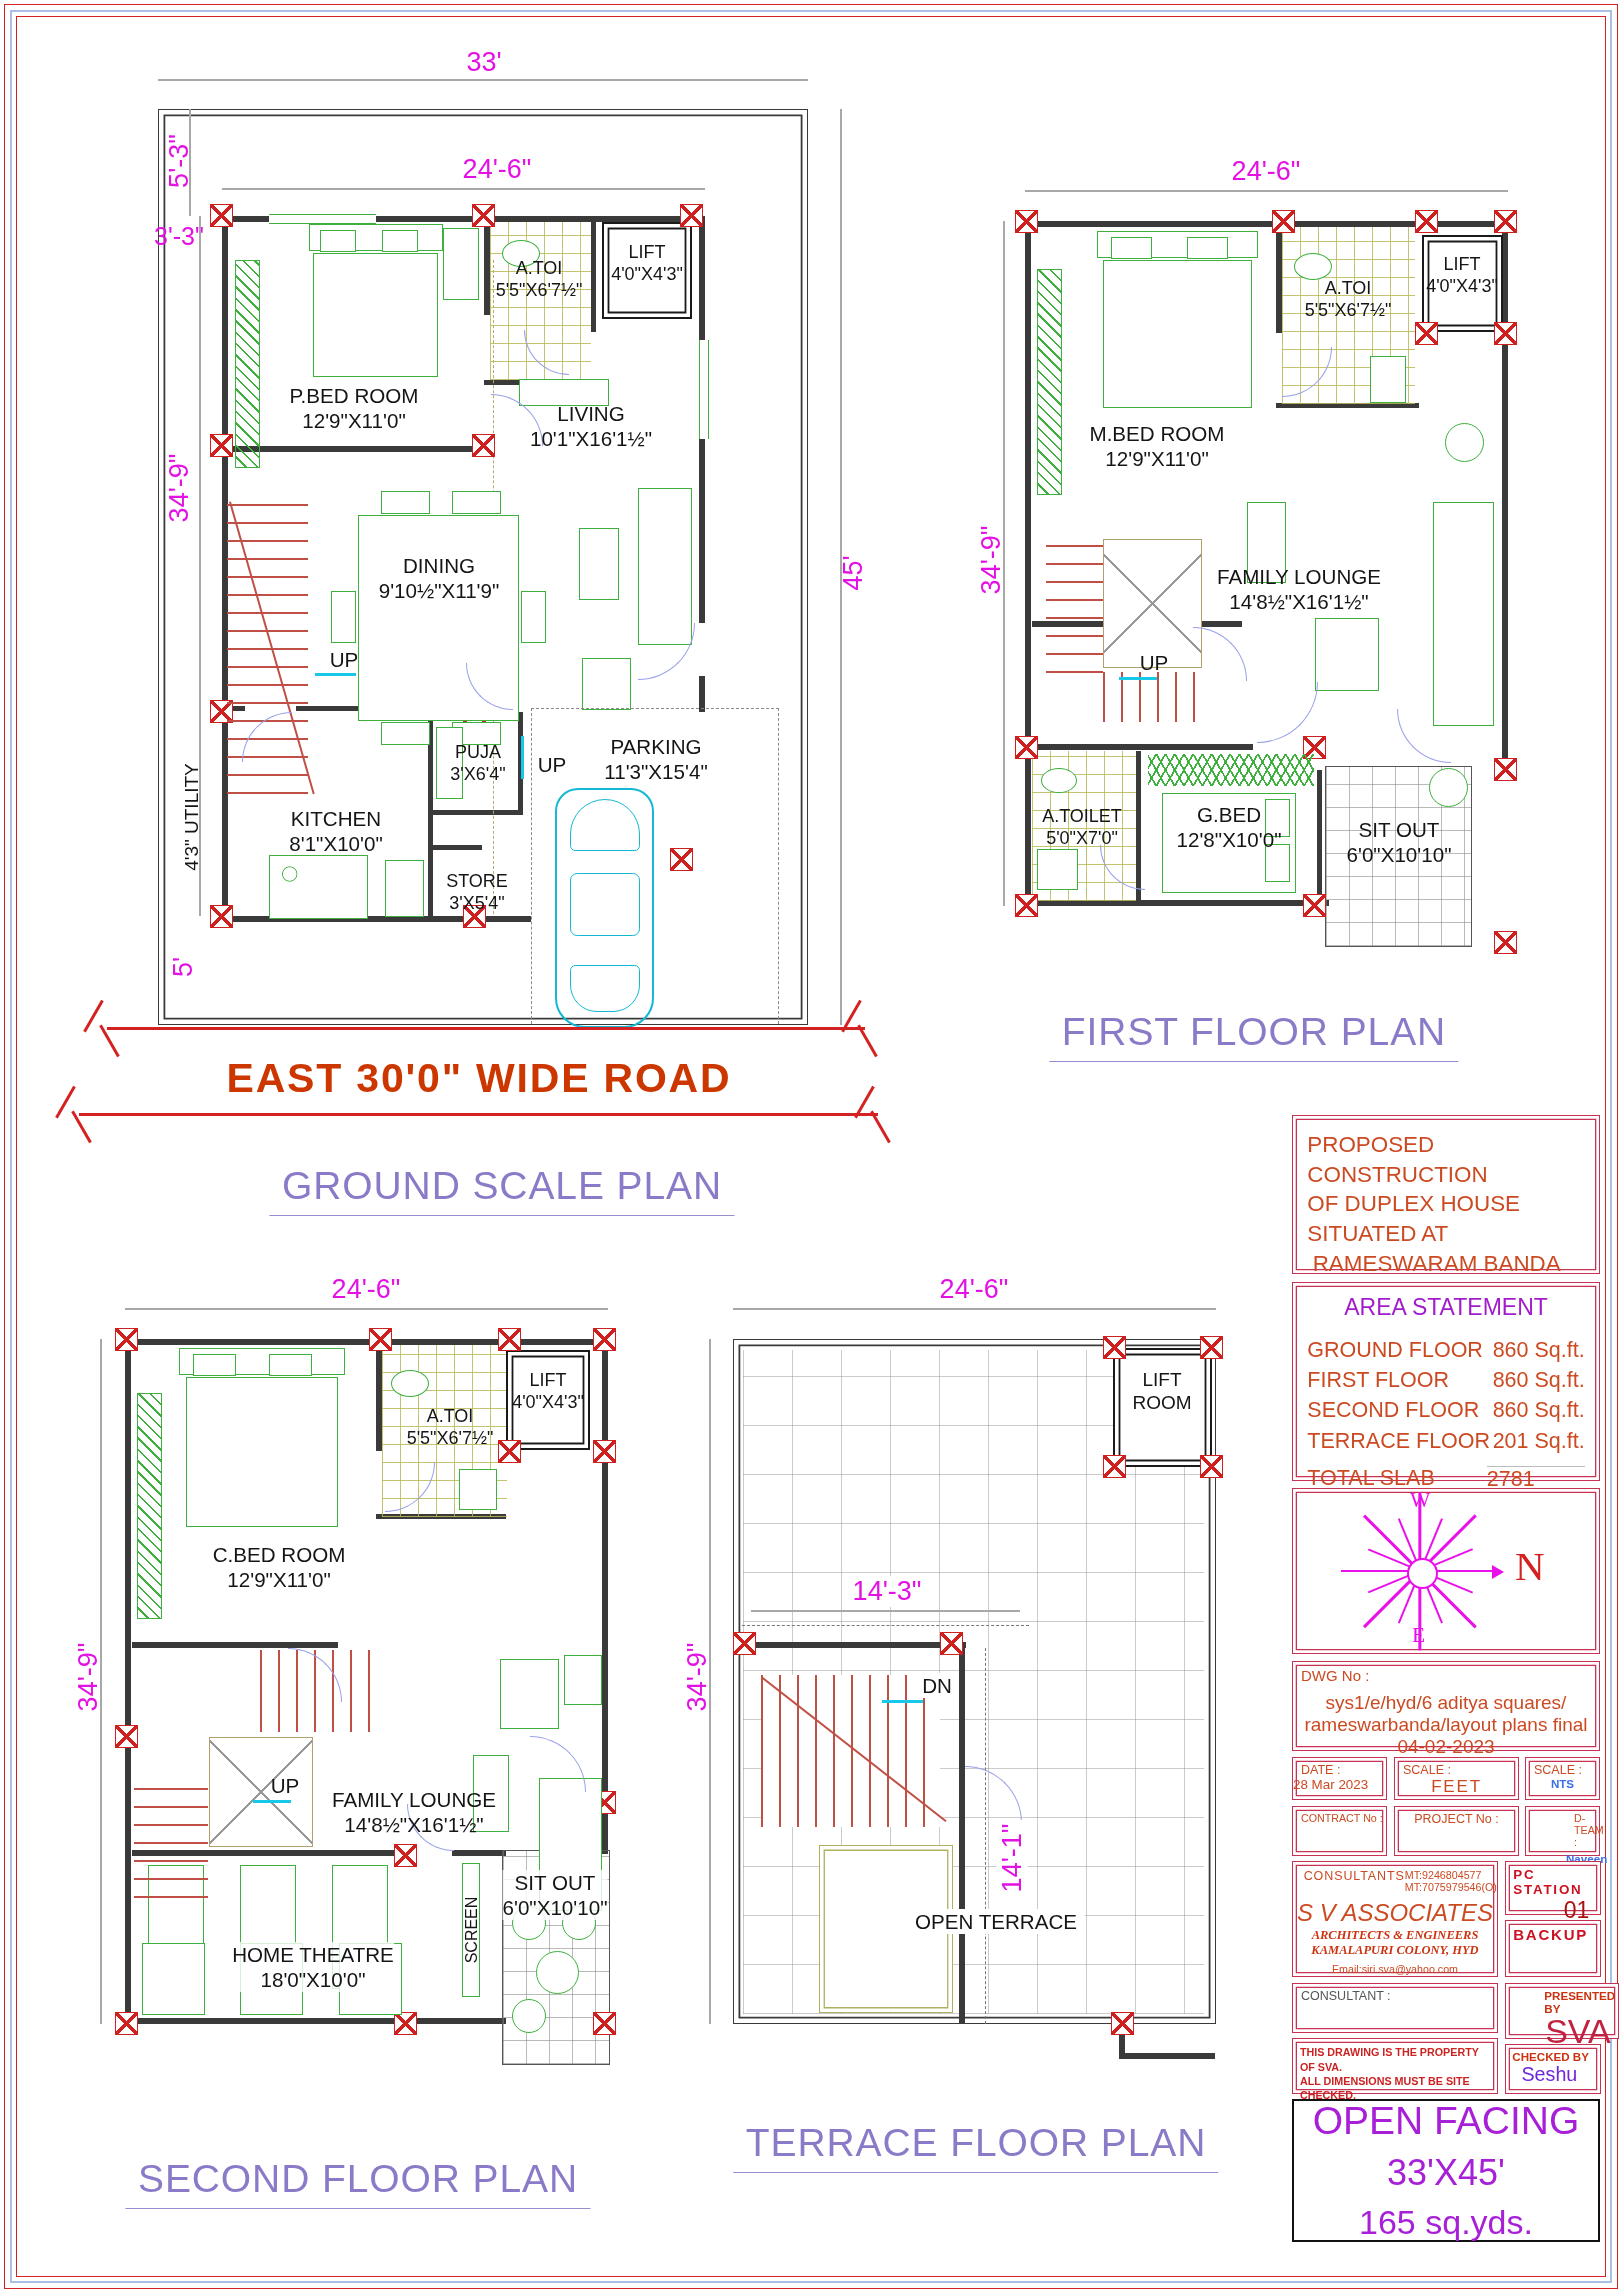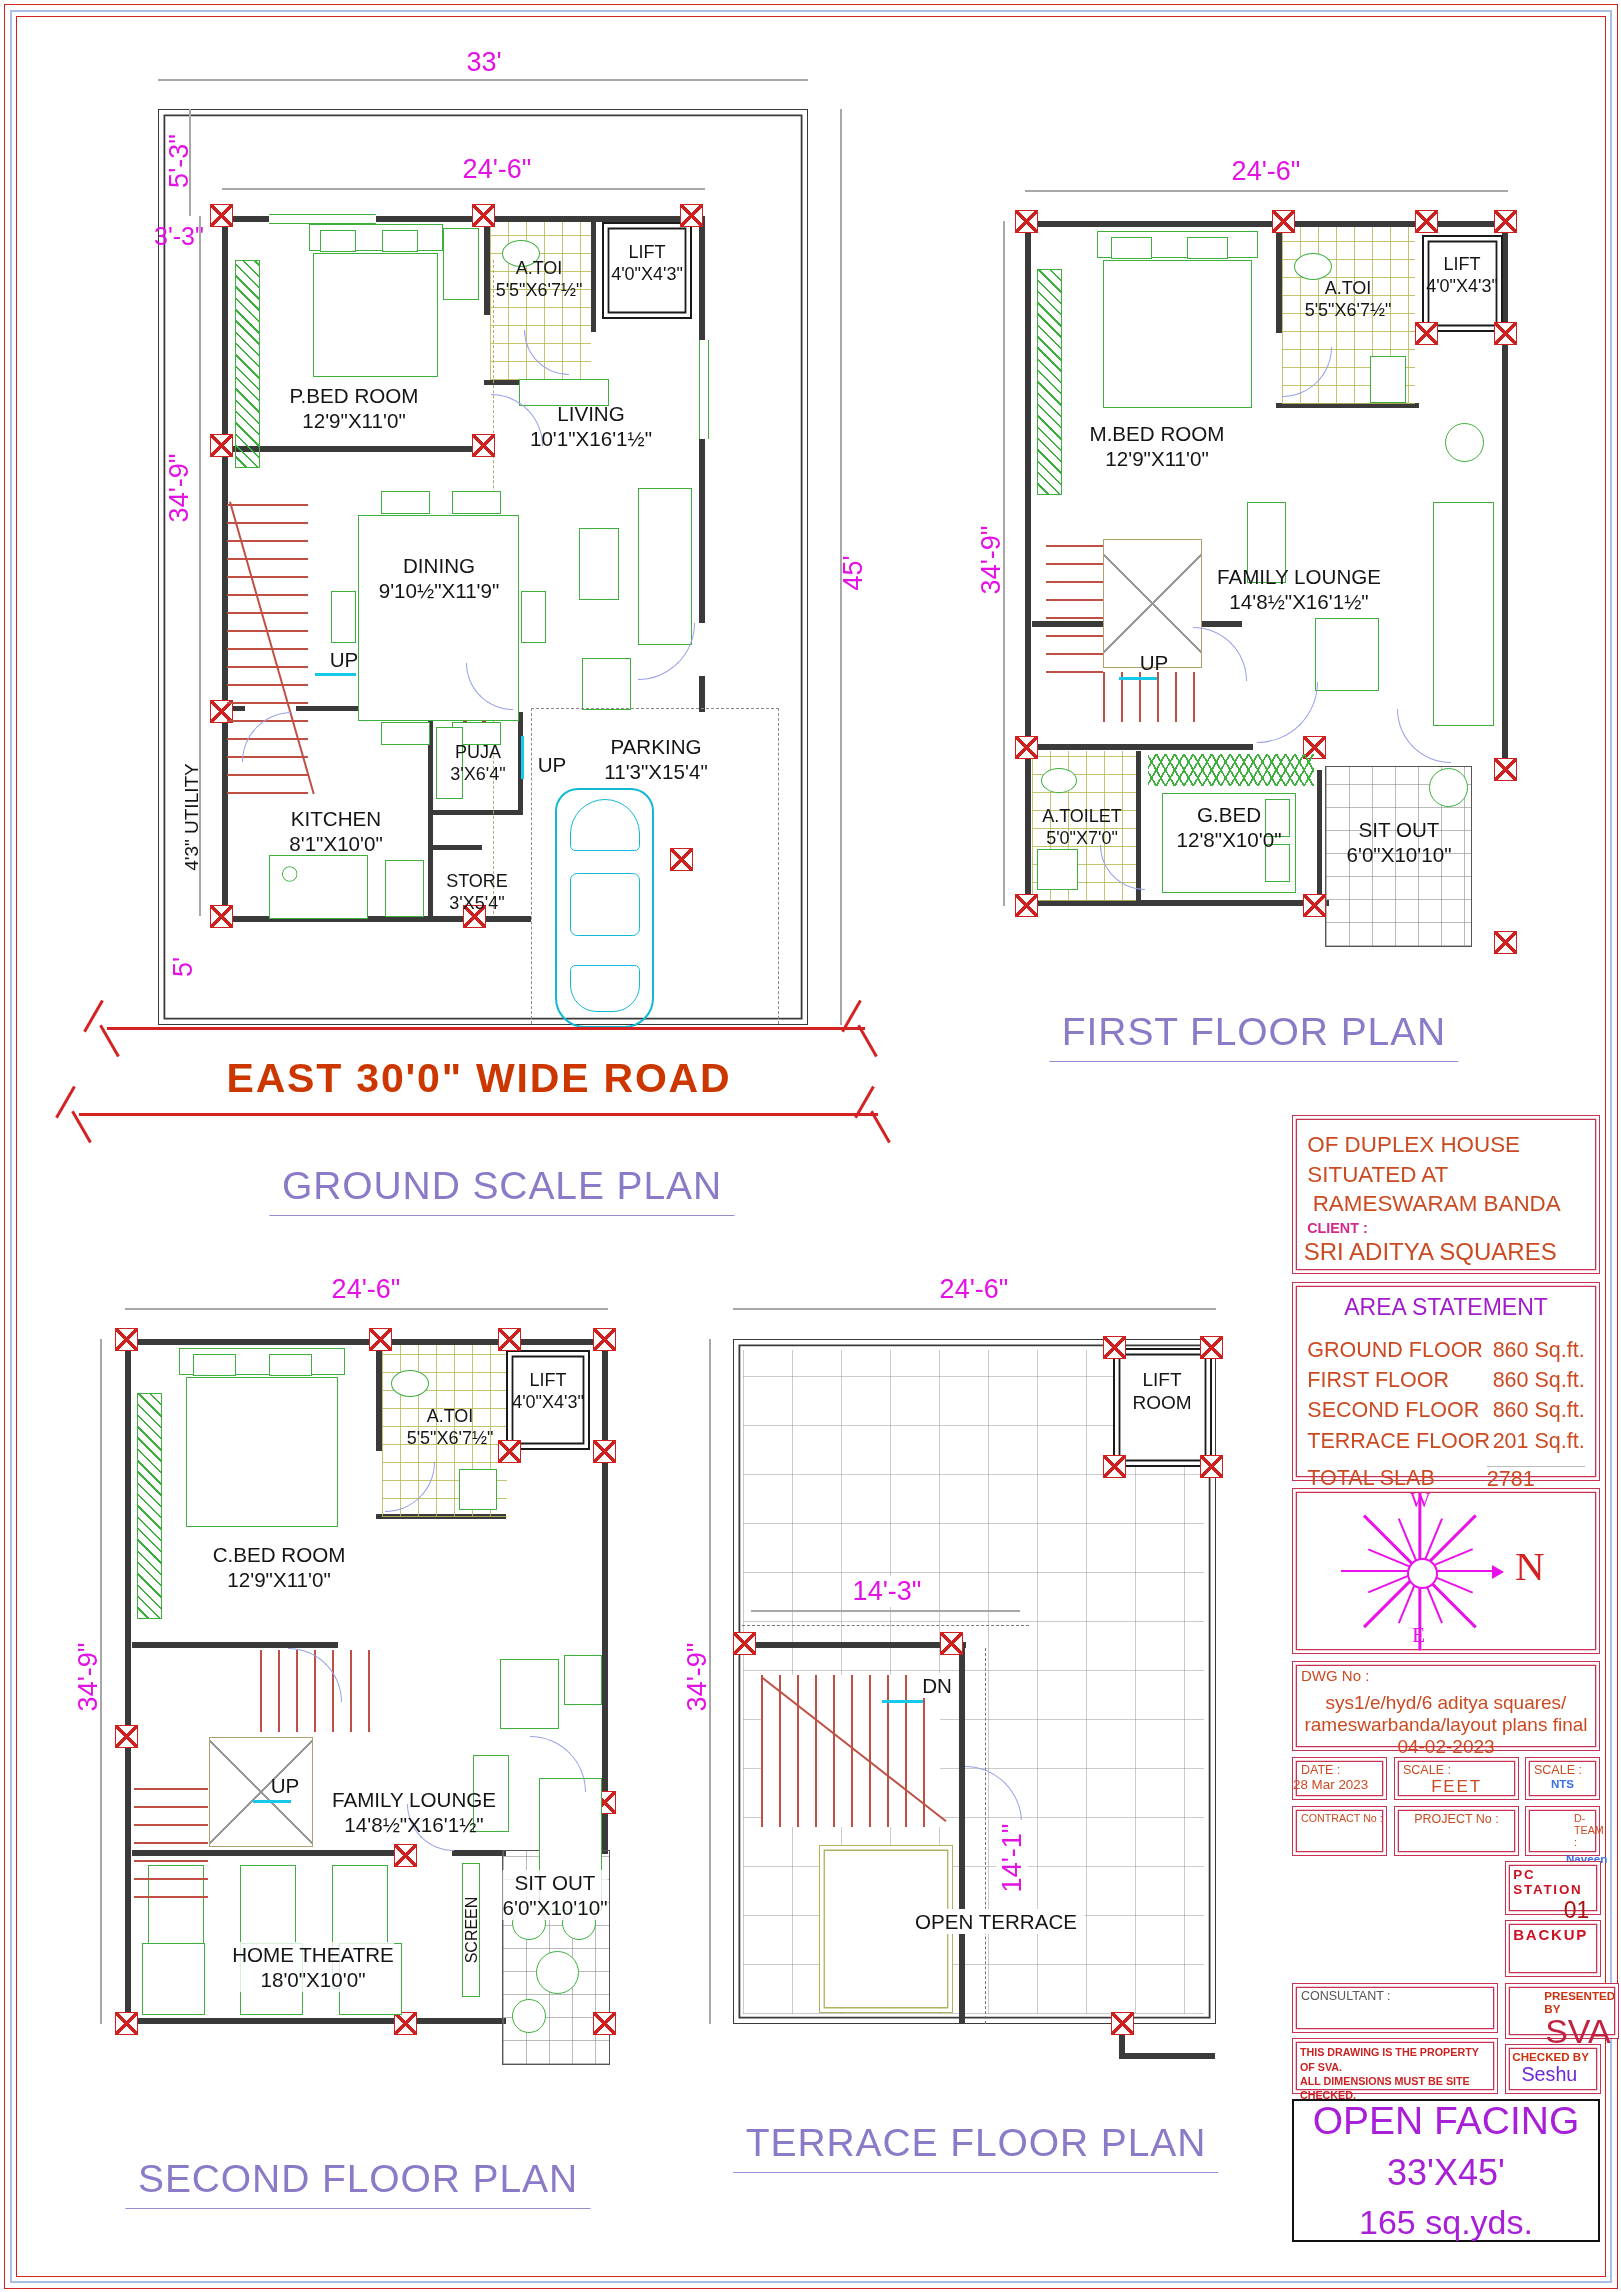--- a/index.html
+++ b/index.html
@@ -448,20 +448,21 @@
   <div class="c" style="left:1111px;top:2012px;"></div>
 
   <div class="dl" style="left:733px;top:1308px;width:483px;height:1.8px;"></div>
   <div class="dm" style="left:974px;top:1274px;"><span>24'-6"</span></div>
   <div class="dl" style="left:709px;top:1339px;width:1.8px;height:685px;"></div>
   <div class="dmv" style="left:697px;top:1677px;"><span>34'-9"</span></div>
   <div class="t" style="left:976px;top:2121px;"><span>TERRACE FLOOR PLAN</span></div>
 
   <div class="bx" style="left:1292px;top:1115px;width:308px;height:159px;">
     <div style="padding:14.3px 0 0 14.3px;font-size:22.4px;line-height:29.6px;" class="orng">
+      <div>PROPOSED CONSTRUCTION</div>
       <div>OF DUPLEX HOUSE</div>
       <div>SITUATED AT</div>
       <div style="padding-left:5.4px;">RAMESWARAM BANDA</div>
       <div style="font-size:14.3px;font-weight:bold;color:#d12a8a;line-height:18px;">CLIENT :</div>
       <div style="font-size:24px;margin-left:-3.6px;">SRI ADITYA SQUARES</div>
     </div>
   </div>
 
   <div class="bx" style="left:1292px;top:1282px;width:308px;height:199px;">
     <div style="text-align:center;color:#a21ccc;font-size:23px;margin:10.7px 0 14.3px;">AREA STATEMENT</div>
@@ -527,20 +528,33 @@
     <div class="ml" style="font-size:10.7px;">CONTRACT No :</div>
   </div>
   <div class="bx" style="left:1394px;top:1806px;width:125px;height:50px;">
     <div class="ml" style="text-align:center;padding-left:0;">PROJECT No :</div>
   </div>
   <div class="bx" style="left:1525px;top:1806px;width:75px;height:50px;padding-left:40px;">
     <div class="ml" style="font-size:10.7px;">D-TEAM :</div>
     <div style="text-align:center;font-size:11.6px;font-weight:bold;color:#3a6fe8;margin-top:3.6px;">Naveen</div>
   </div>
 
+  <div class="bx" style="left:1292px;top:1861px;width:206px;height:116px;">
+    <div style="display:flex;justify-content:space-between;padding:7.2px 7.2px 0 10.7px;">
+      <span class="orng" style="font-size:12.5px;letter-spacing:0.9px;">CONSULTANTS</span>
+      <span style="text-align:left;">
+        <div class="orng" style="font-size:10.7px;">MT:9246804577</div>
+        <div class="orng" style="font-size:10.7px;">MT:7075979546(O)</div>
+      </span>
+    </div>
+    <div class="orng" style="font-size:24px;font-style:italic;text-align:center;margin-top:5.4px;white-space:nowrap;">S V ASSOCIATES</div>
+    <div style="font-family:'Liberation Serif',serif;font-weight:bold;font-style:italic;color:#cc3311;font-size:12.5px;text-align:center;margin-top:1.8px;">ARCHITECTS &amp; ENGINEERS</div>
+    <div style="font-family:'Liberation Serif',serif;font-weight:bold;font-style:italic;color:#cc3311;font-size:12.5px;text-align:center;">KAMALAPURI COLONY, HYD</div>
+    <div class="orng" style="font-size:10.7px;text-align:center;margin-top:4.5px;">Email:siri.sva@yahoo.com</div>
+  </div>
   <div class="bx" style="left:1505px;top:1861px;width:96px;height:54px;">
     <div style="color:#c12;font-weight:bold;font-size:13.4px;letter-spacing:1.8px;padding:5.4px 0 0 7.2px;">PC STATION</div>
     <div style="color:#a11;font-size:23px;text-align:right;padding-right:10.7px;">01</div>
   </div>
   <div class="bx" style="left:1505px;top:1920px;width:96px;height:57px;">
     <div style="color:#c12;font-weight:bold;font-size:15px;letter-spacing:1.8px;padding:5.4px 0 0 7.2px;">BACKUP</div>
   </div>
 
   <div class="bx" style="left:1292px;top:1983px;width:206px;height:50px;">
     <div class="ml" style="font-size:12.5px;color:#555;">CONSULTANT :</div>

